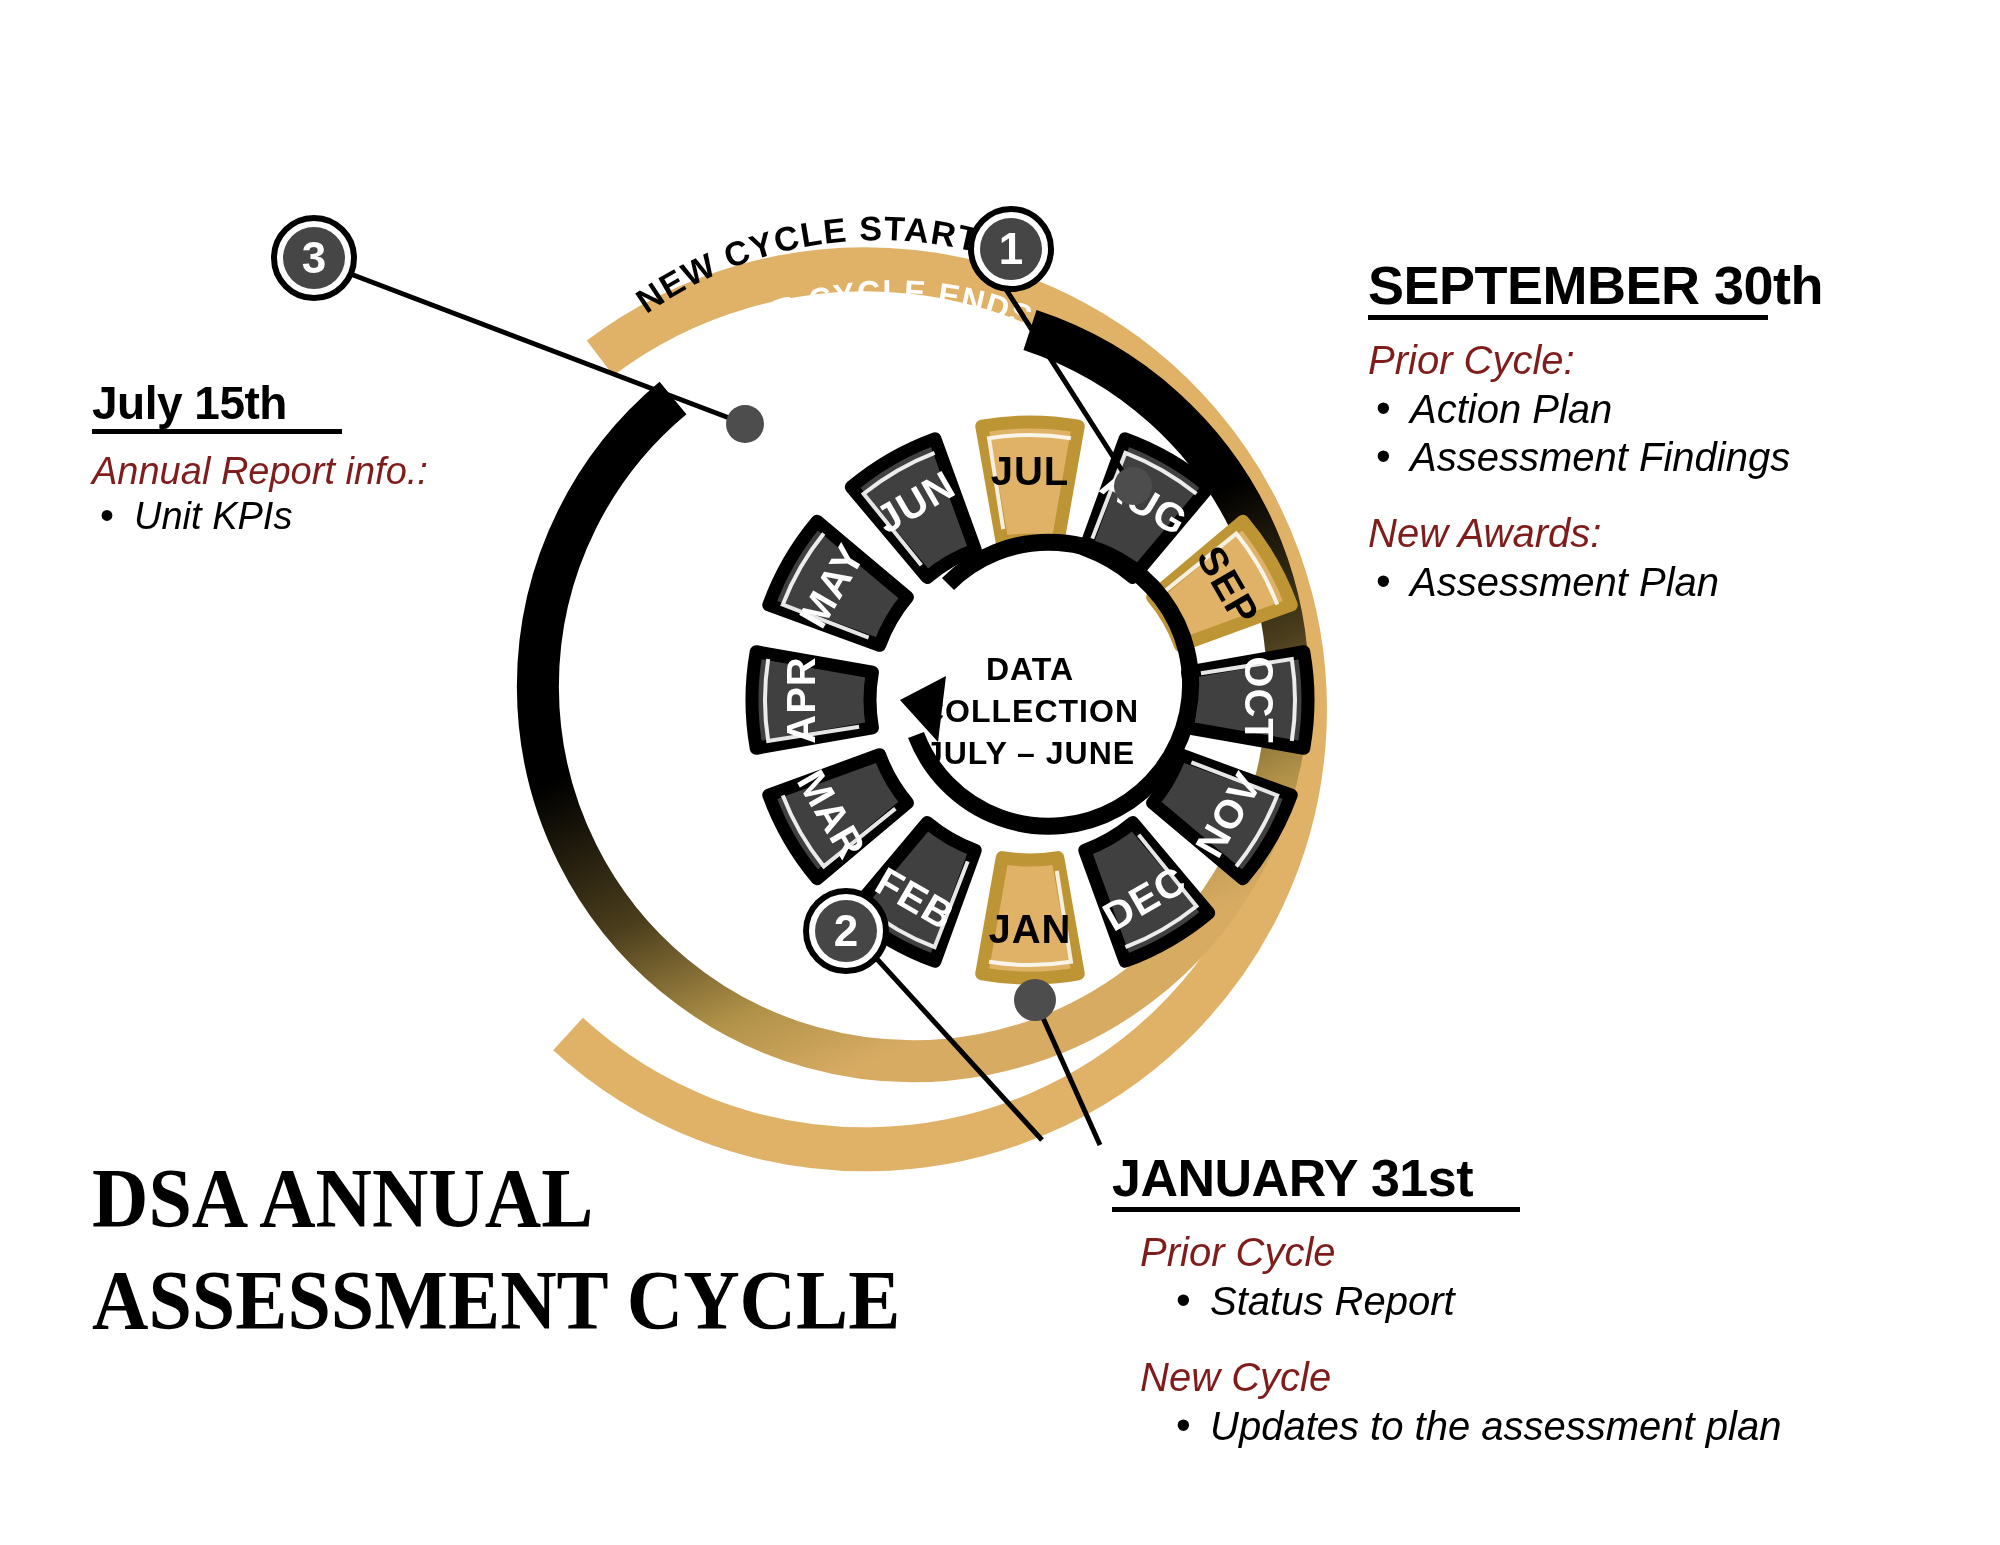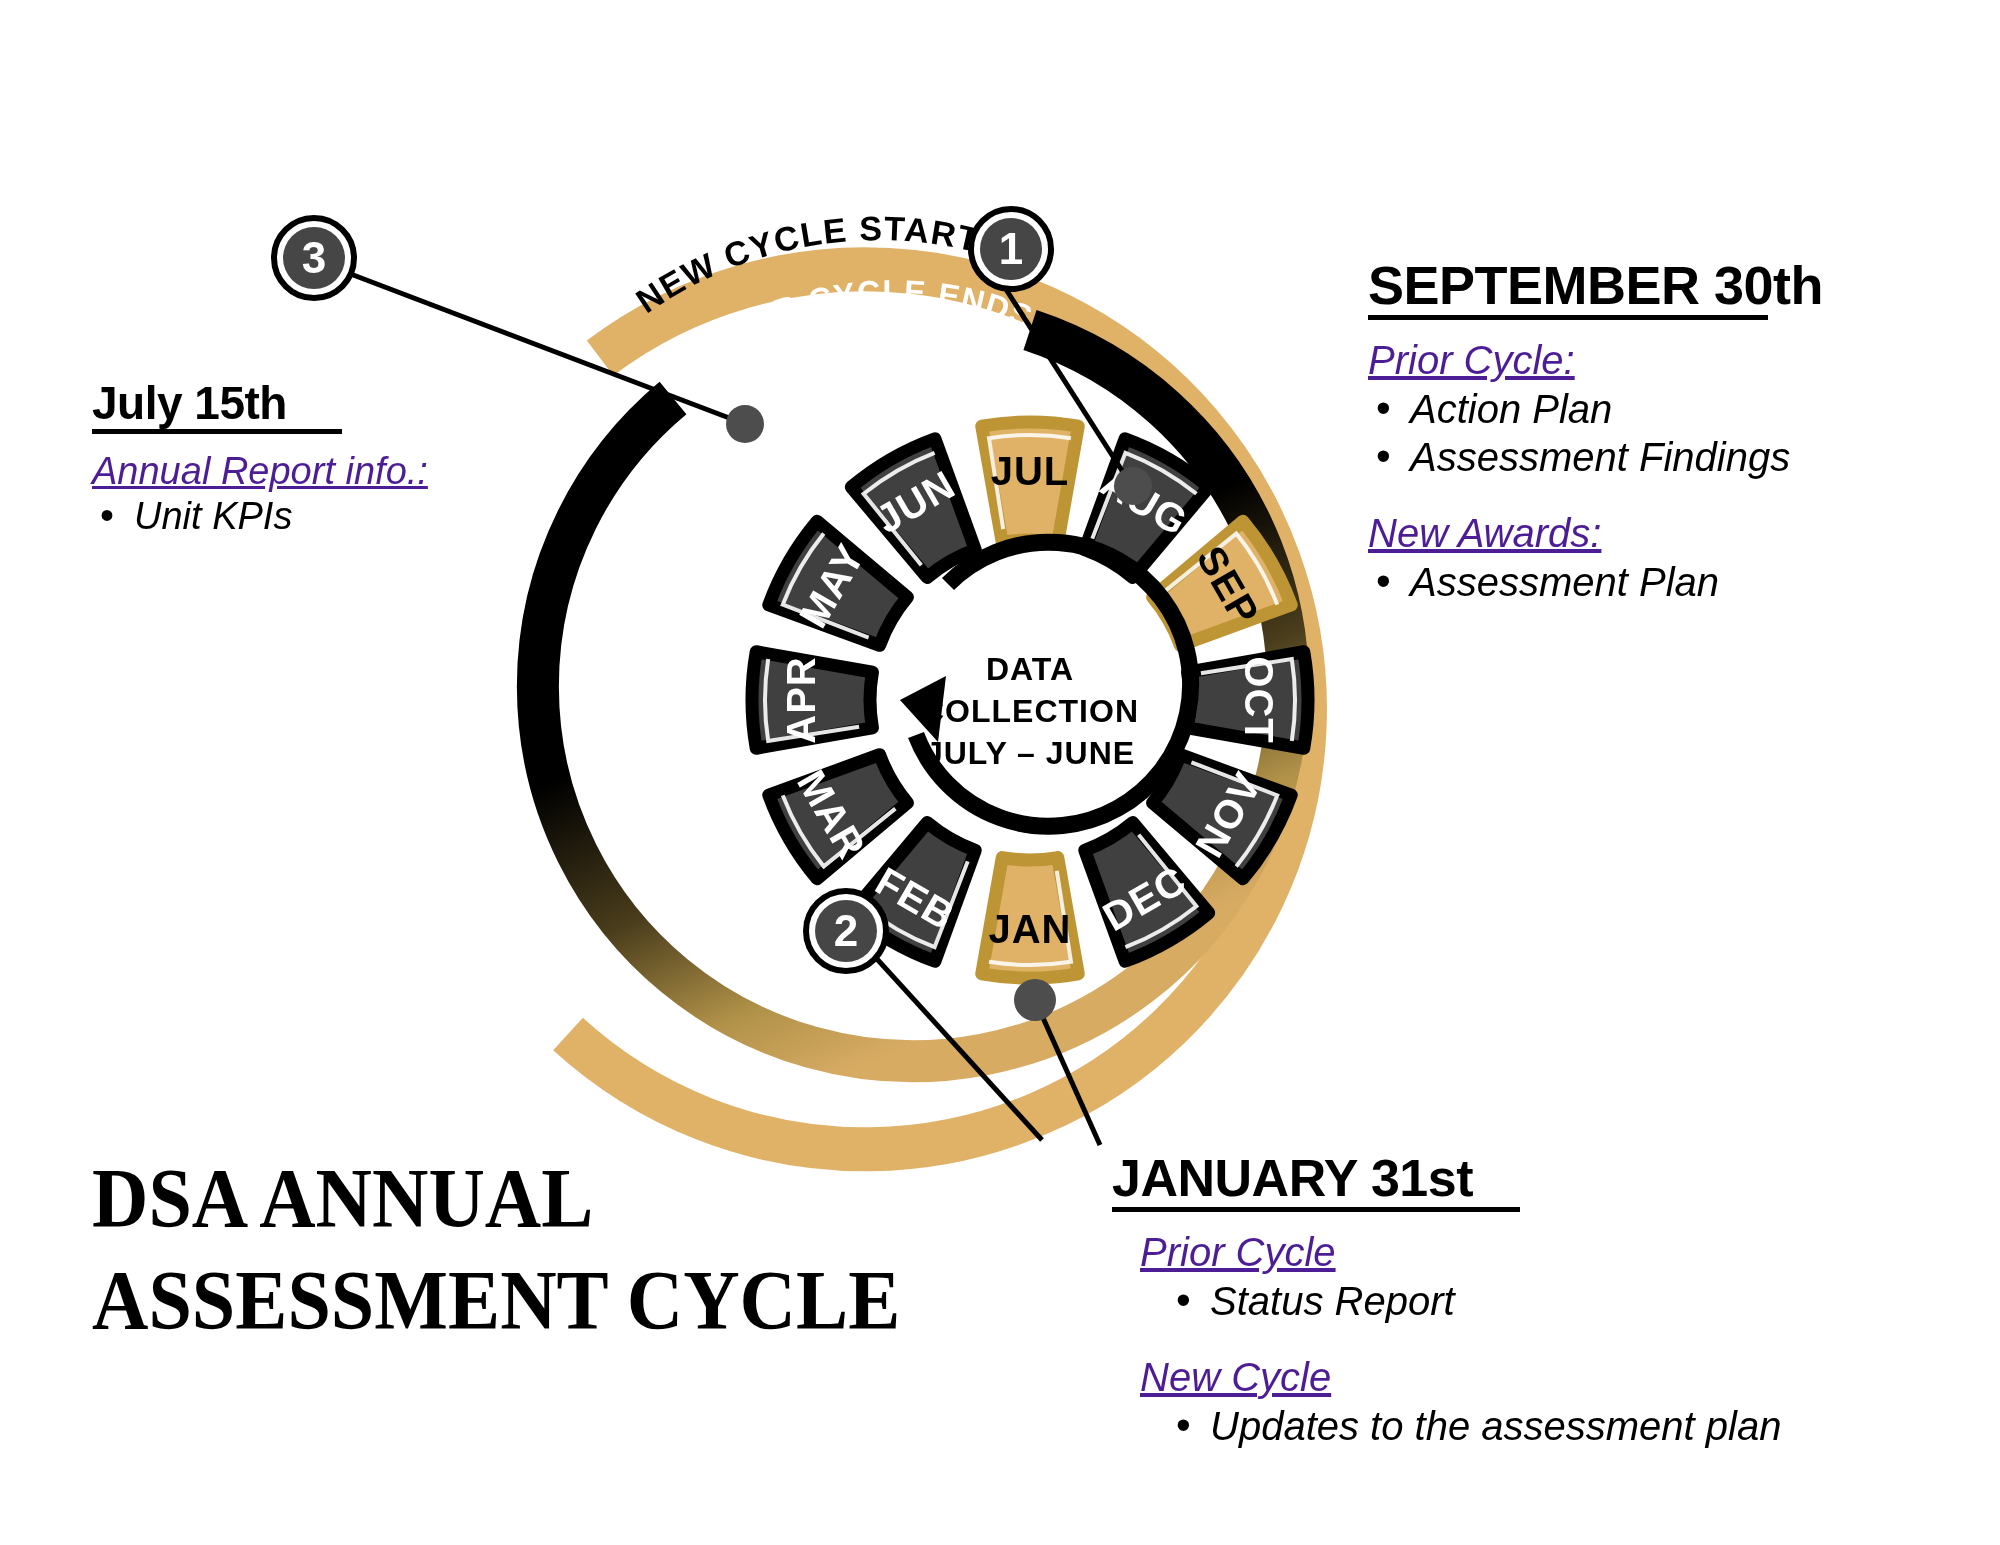--- a/index.html
+++ b/index.html
@@ -20,23 +20,22 @@
     letter-spacing:-0.5px;
     line-height:1.02;
     white-space:nowrap;
   }
   .callout .rule{
     border-bottom:5px solid #000;
     margin-top:2px;
   }
   .callout .body{
     font-style:italic;
-    color:#4c1d95;
+    color:#7f1d1d;
     line-height:1.22;
-    text-decoration:underline;
   }
   .callout ul{
     list-style:none;
     margin:0;
     padding:0;
   }
   .callout li{
     position:relative;
     padding-left:42px;
     font-style:italic;

